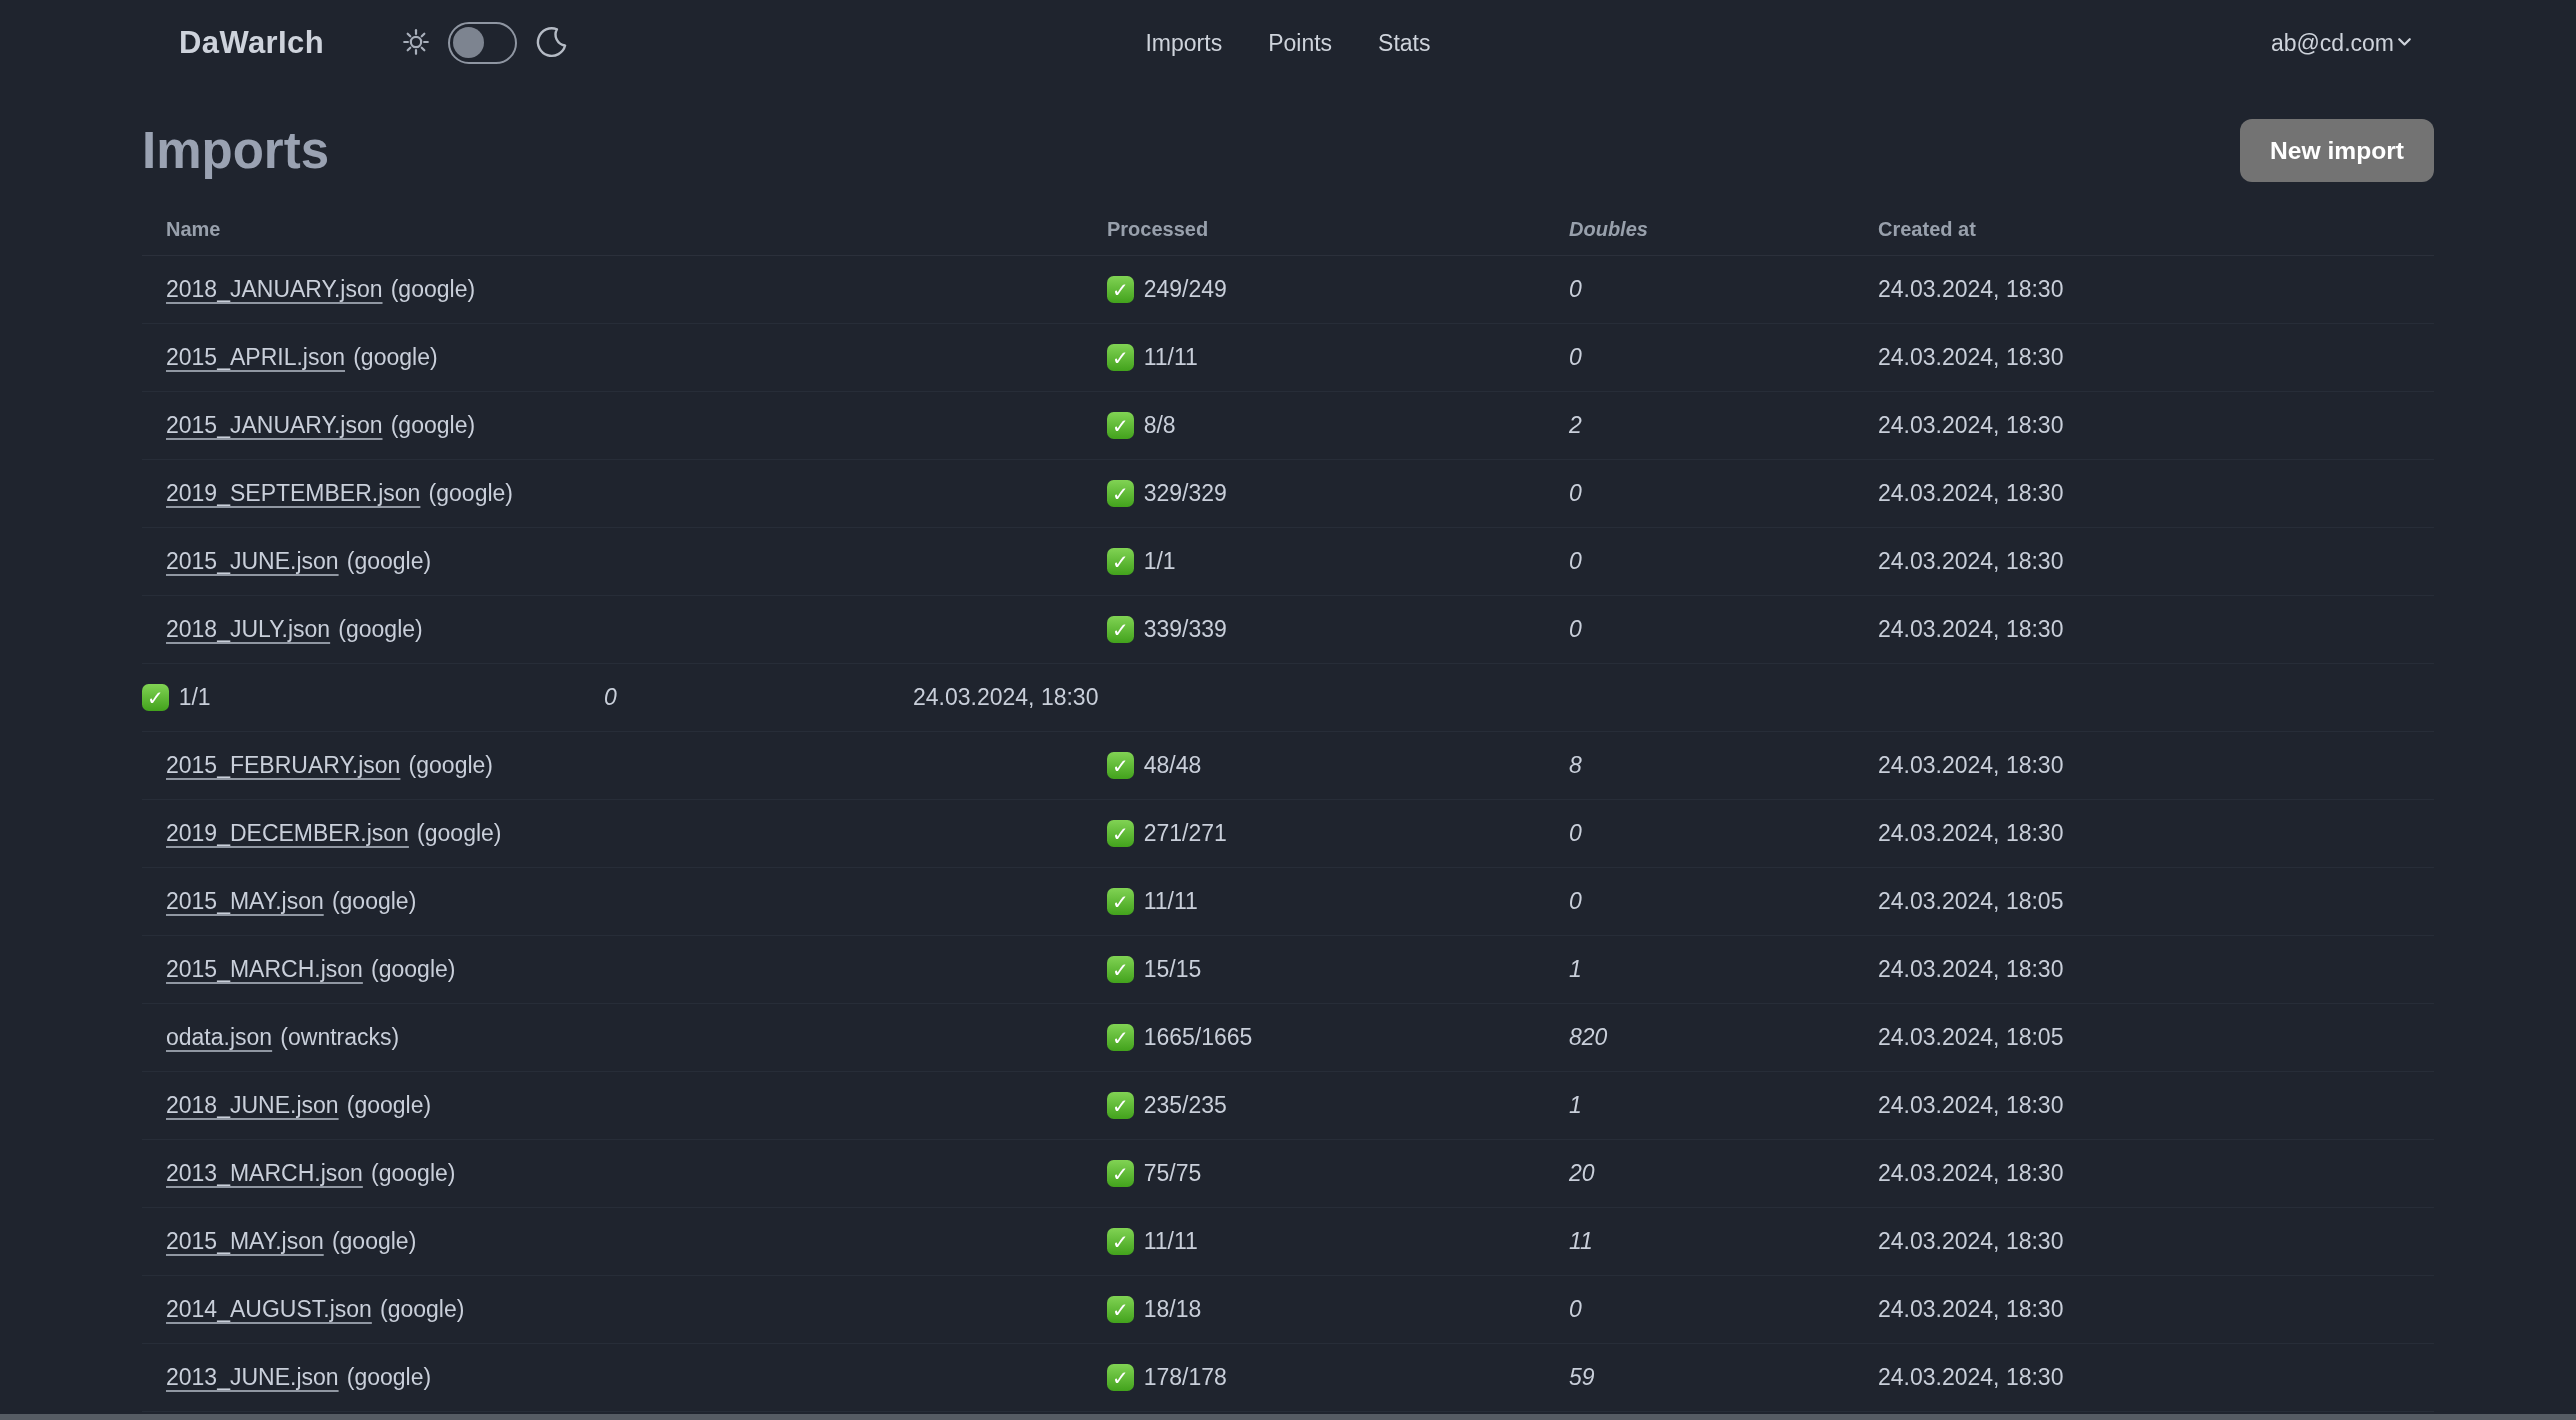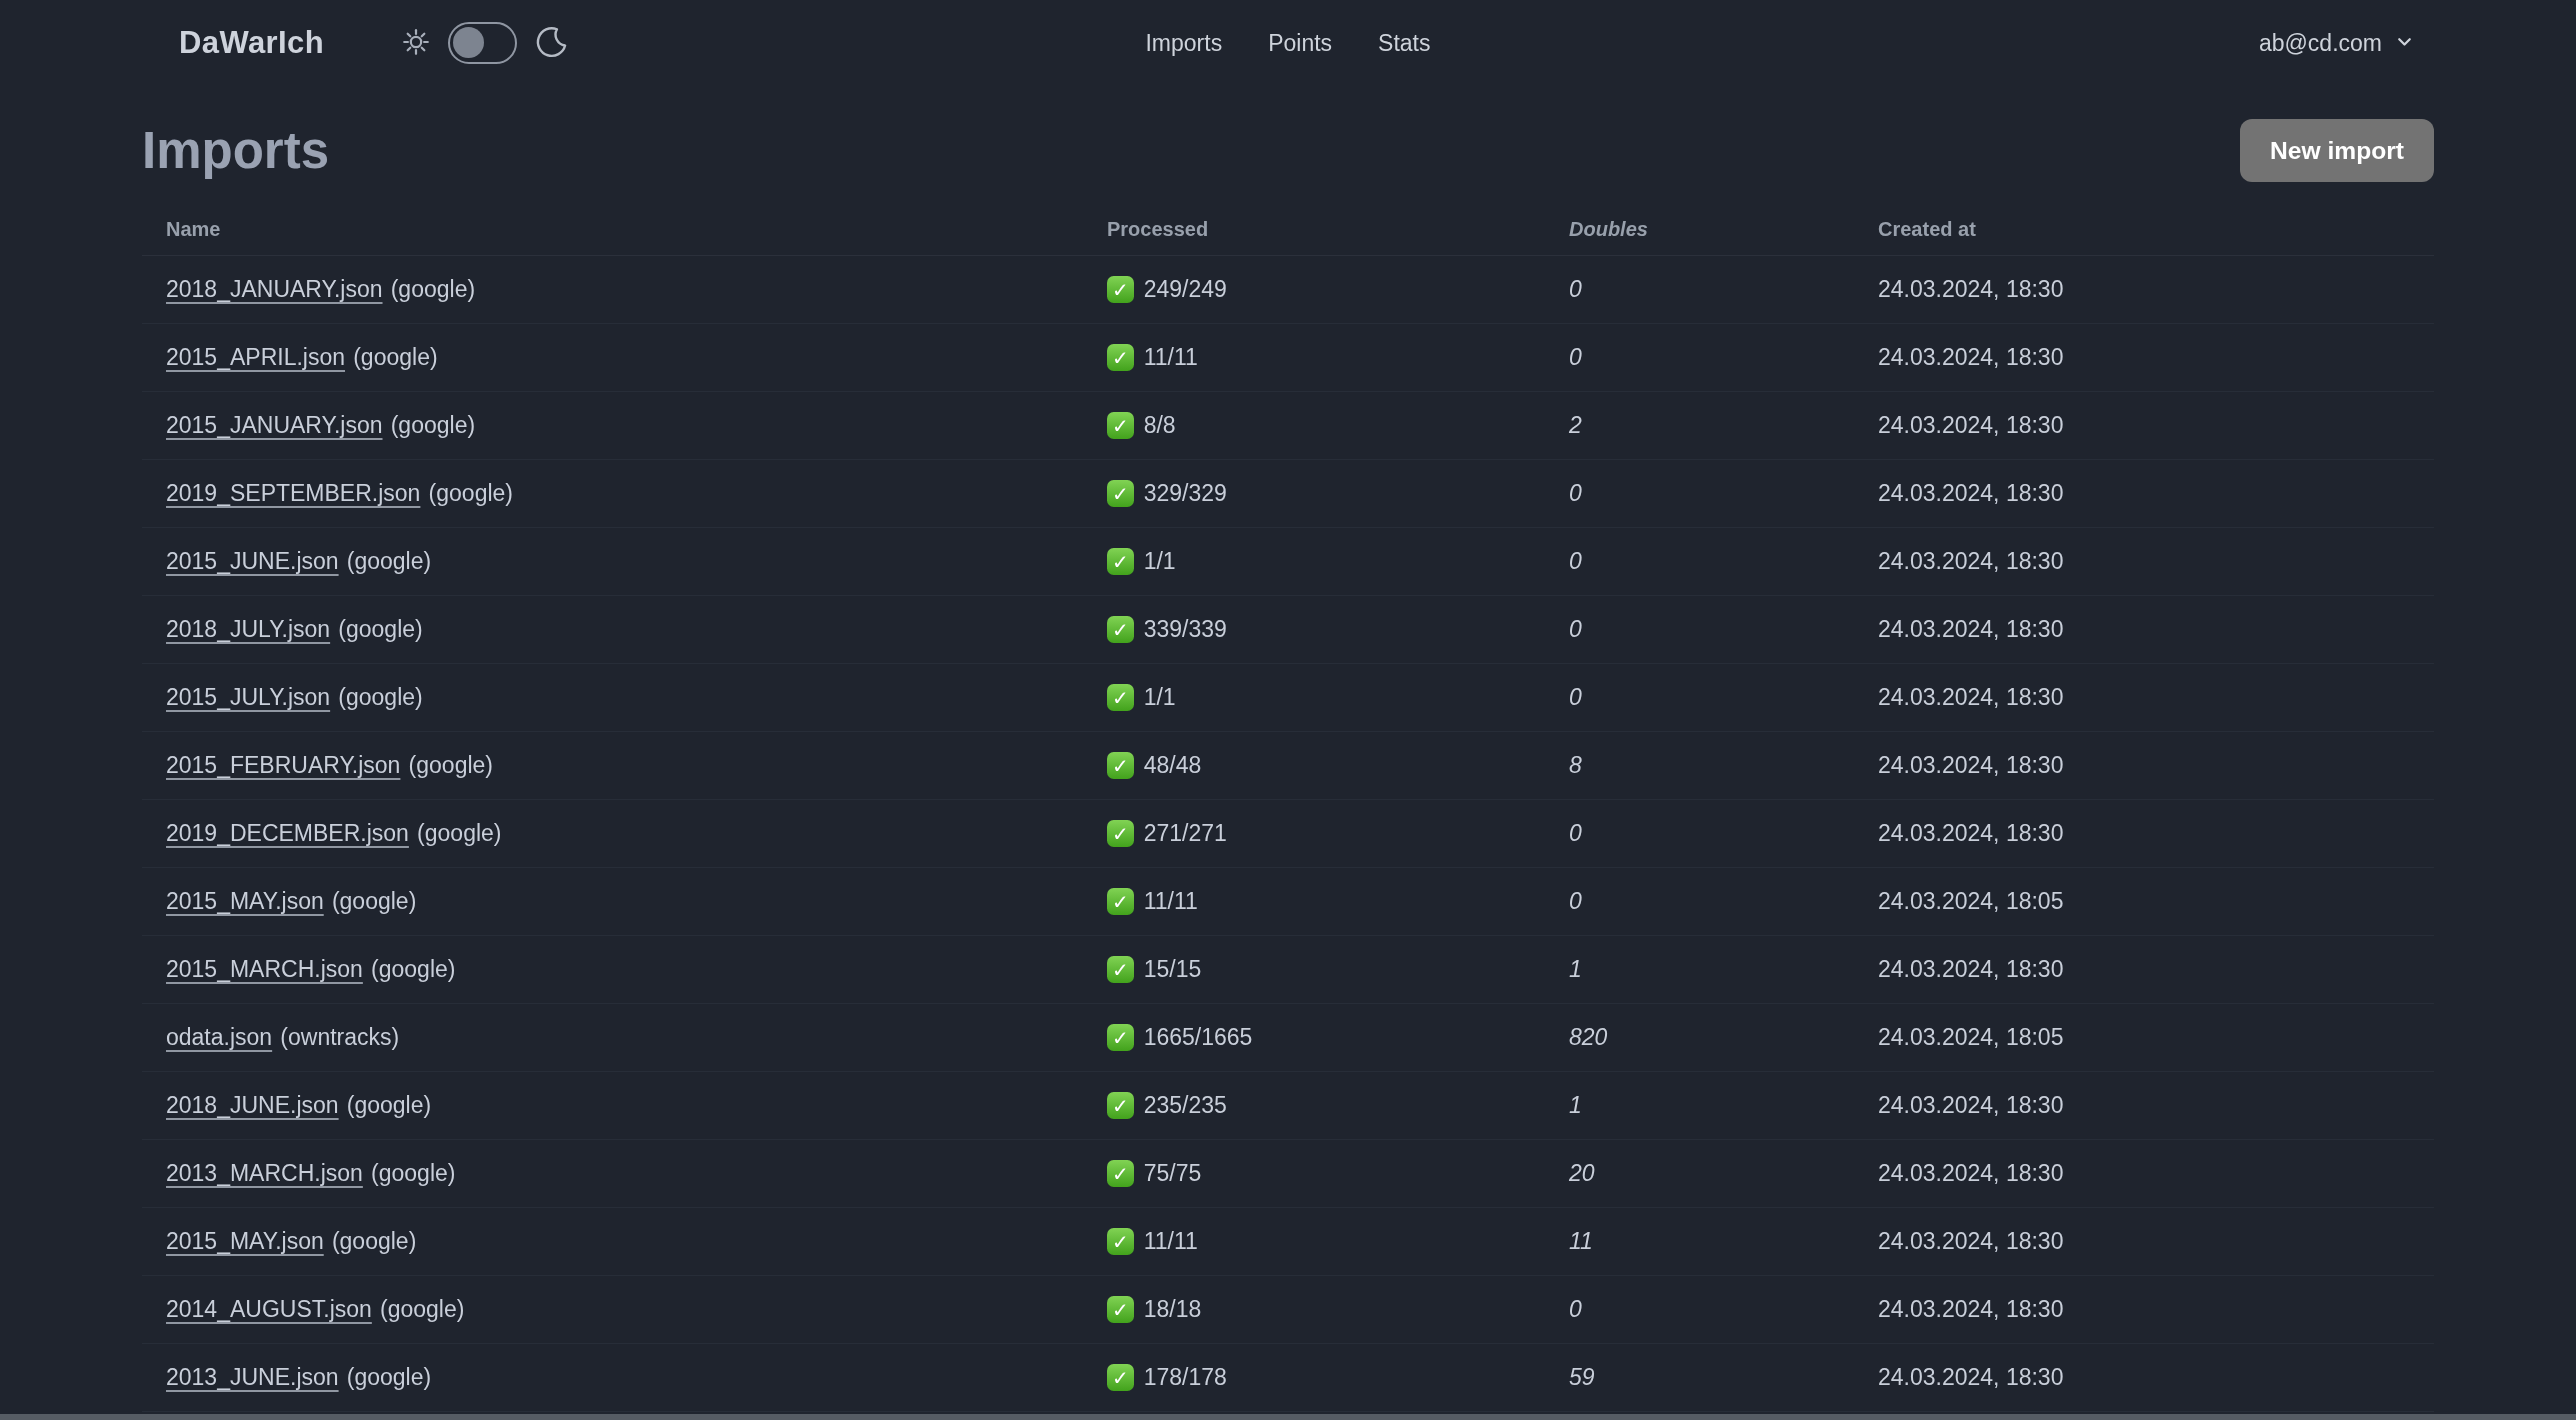--- a/index.html
+++ b/index.html
@@ -10,21 +10,21 @@
   }
   
   .navbar{display:flex;align-items:center;height:86px;padding:0 161px 0 179px;position:relative;box-sizing:border-box;}
   .brand{font-size:31px;font-weight:700;color:#ced3dc;letter-spacing:0.4px;text-decoration:none;cursor:pointer;}
   .theme{display:flex;align-items:center;gap:18px;margin-left:78px;}
   .icon-svg{display:block;}
   .switch{width:69px;height:42px;border:2.2px solid #8f96a2;border-radius:22.4px;position:relative;box-sizing:border-box;cursor:pointer;background:transparent;}
   .knob{width:31px;height:31px;border-radius:50%;background:#7d8490;position:absolute;left:3px;top:3px;}
   .nav-center{position:absolute;left:50%;transform:translateX(-50%);display:flex;gap:46px;}
   .nav-link{font-size:23px;color:#ced3db;text-decoration:none;cursor:pointer;}
-  .account{margin-left:auto;display:flex;align-items:center;gap:12px;cursor:pointer;}
+  .account{margin-left:auto;display:flex;align-items:center;cursor:pointer;}
   .account-email{font-size:23px;color:#ced3db;}
   
   .main{padding:0 142px 0 142px;}
   .page-head{display:flex;align-items:center;justify-content:space-between;margin-top:33px;}
   .page-title{font-size:51px;line-height:63px;font-weight:700;color:#9aa2b2;margin:0;}
   .btn-primary{background:#737373;color:#ffffff;font-size:24.6px;font-weight:600;font-family:"Liberation Sans",sans-serif;
     height:63px;padding:0 30px;border:none;border-radius:12px;display:flex;align-items:center;cursor:pointer;}
   
   .table{margin-top:22.4px;}
   .thead{display:flex;align-items:center;height:51px;border-bottom:0.7px solid #2b303b;
@@ -164,23 +164,20 @@
       <a class="file-link">2018_JULY.json</a><span class="src">(google)</span>
     </div>
     <div class="col-processed">
       <span class="check">✓</span>
       <span>339/339</span>
     </div>
     <div class="col-doubles">0</div>
     <div class="col-created">24.03.2024, 18:30</div>
   </div>
         <div class="tr">
-    <div class="col-name">
-      <a class="file-link">2015_JULY.json</a><span class="src">(google)</span>
-    </div>
     <div class="col-processed">
       <span class="check">✓</span>
       <span>1/1</span>
     </div>
     <div class="col-doubles">0</div>
     <div class="col-created">24.03.2024, 18:30</div>
   </div>
         <div class="tr">
     <div class="col-name">
       <a class="file-link">2015_FEBRUARY.json</a><span class="src">(google)</span>

